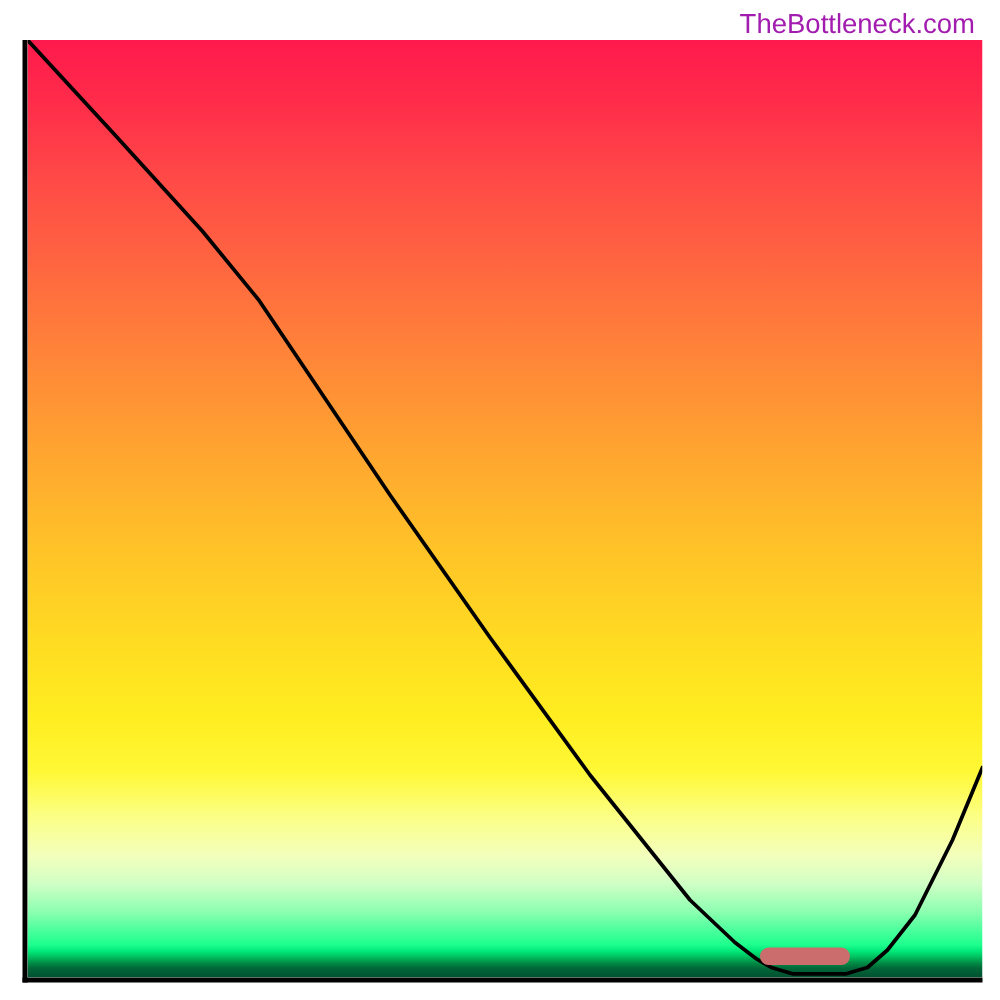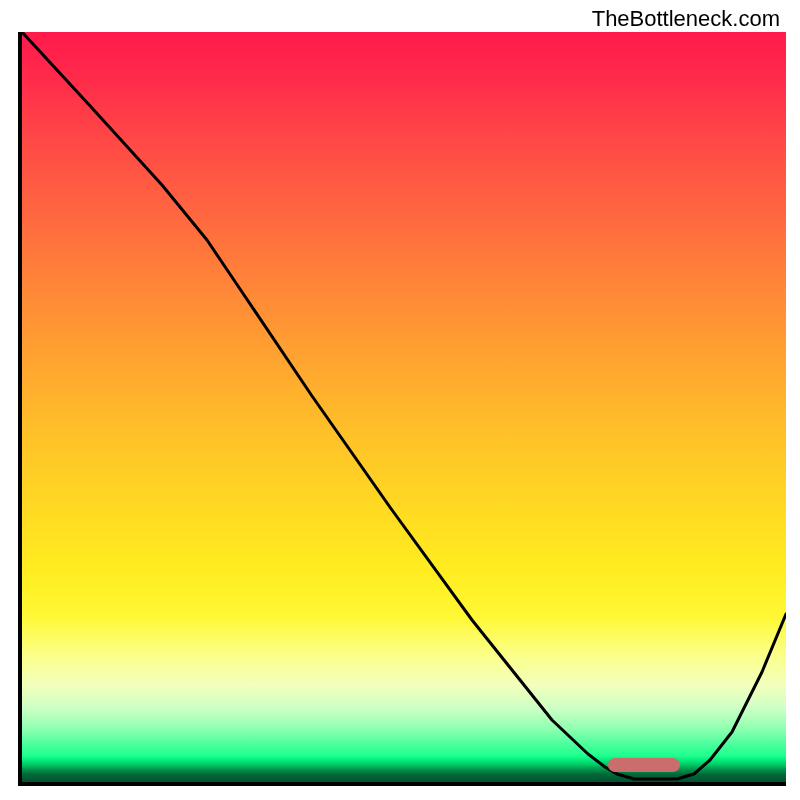--- a/index.html
+++ b/index.html
@@ -8,21 +8,21 @@
     width: 800px;
     height: 800px;
     background: #ffffff;
     position: relative;
     font-family: Arial, sans-serif;
   }
   .watermark {
     position: absolute;
     top: 6px;
     right: 20px;
-    color: #000000;
+    color: #a21caf;
     font-size: 22px;
     font-weight: normal;
     z-index: 10;
   }
   .plot-area {
     position: absolute;
     left: 18px;
     top: 32px;
     width: 764px;
     height: 750px;

